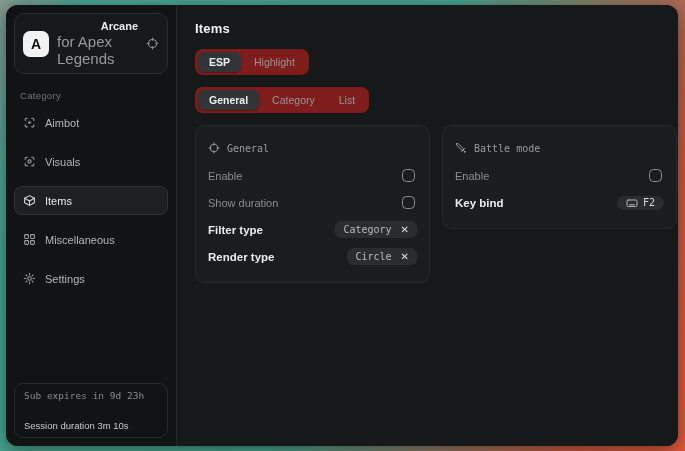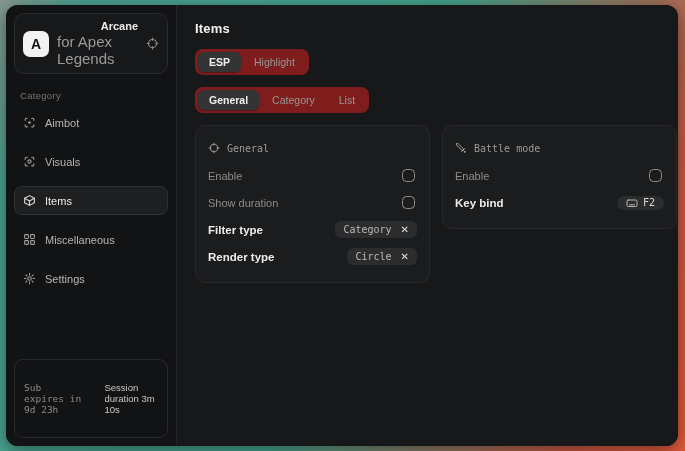--- a/index.html
+++ b/index.html
@@ -49,21 +49,21 @@
     border:1px solid transparent;
     color:#b5b5b5; font-size:11px; cursor:pointer;
   }
   .nav-item.active { background:#1d1f21; border-color:#2f3133; color:#ececec; }
   .nav-item .ic { display:flex; color:#9e9e9e; }
   .nav-item.active .ic { color:#d8d8d8; }
   svg { display:block; }
 
   .side-footer {
     margin-top:auto; border:1px solid #2a2b2d; border-radius:9px;
-    padding:22px 9px; display:flex; flex-direction:row; gap:19px;
+    padding:6px 9px; display:flex; flex-direction:column; gap:19px;
   }
   .footer-line1 { font-size:9.5px; color:#8a8a8a; }
   .footer-line2 { font-size:9.5px; color:#c9c9c9; }
 
   
   .main {
     flex:1; background:#171819; border-left:1px solid #242527;
     padding:16px 18px; display:flex; flex-direction:column;
   }
   .page-title { font-size:13px; font-weight:700; color:#f2f2f2; letter-spacing:.2px; }

